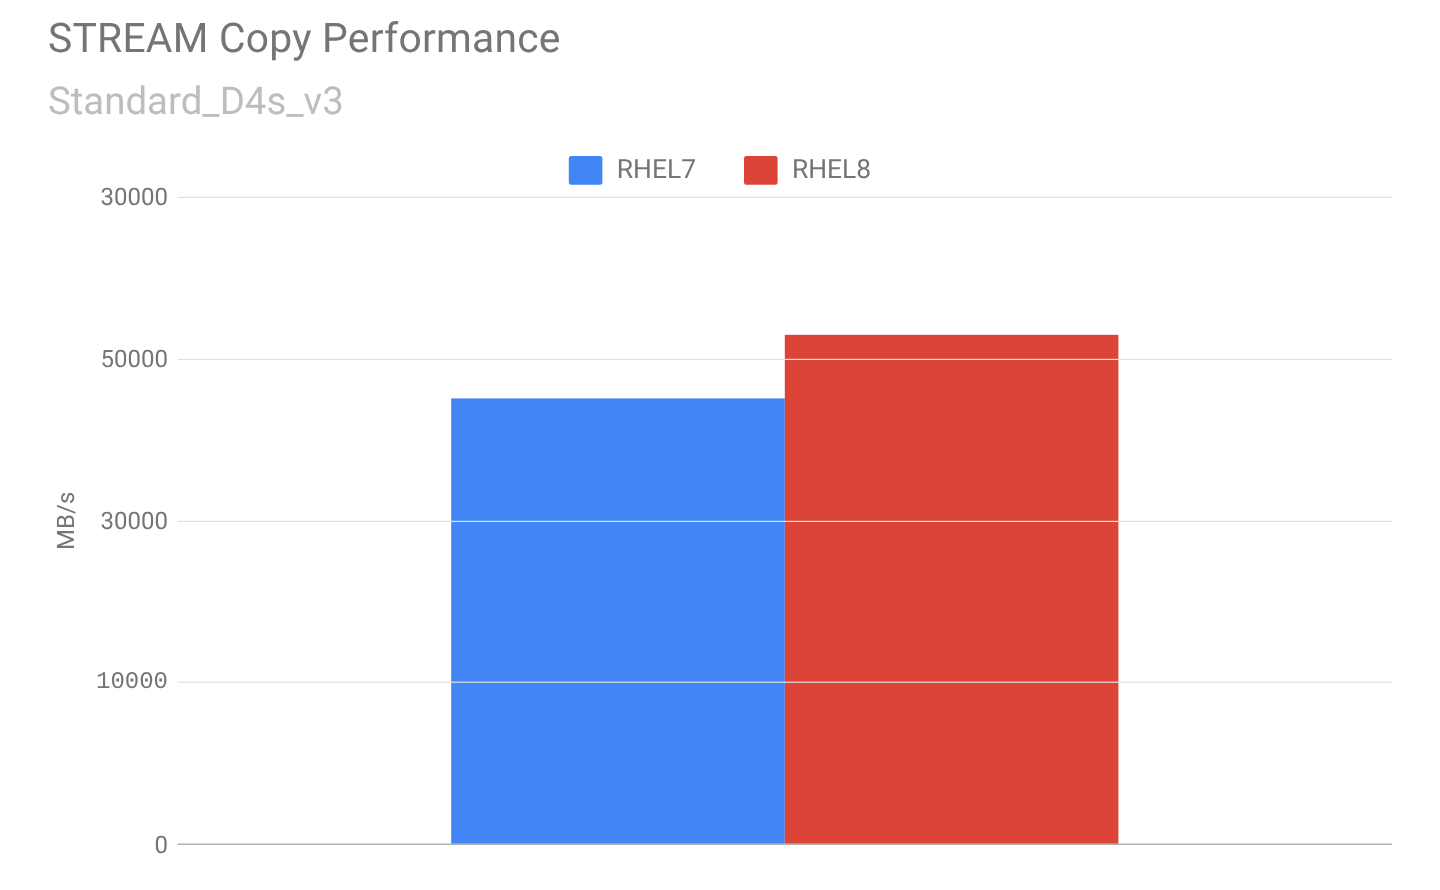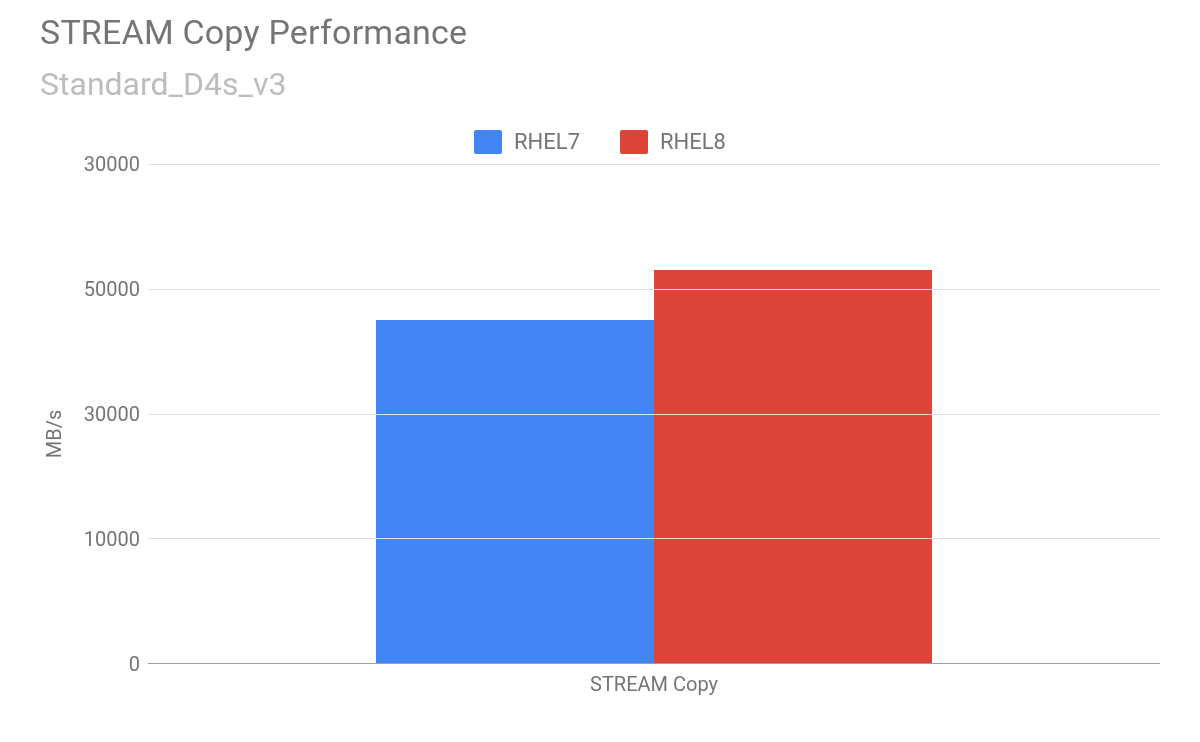--- a/index.html
+++ b/index.html
@@ -113,34 +113,30 @@
 </div>
 
 <div class="chart-wrap">
   <div class="ylabel-col">
     <div class="ylabel">MB/s</div>
   </div>
   <div class="plot-col">
     <div class="plot-row">
       <div class="ytick-col" id="ytick-col">
           <div class="ytick" style="top: 100%;">0</div>
-          <div class="ytick" style="top: 75%;">10000</div>
+          <div class="ytick" style="top: 75%; font-family: Liberation Mono, monospace;">10000</div>
           <div class="ytick" style="top: 50%;">30000</div>
           <div class="ytick" style="top: 25%;">50000</div>
           <div class="ytick" style="top: 0%;">30000</div>
         </div>
       <div class="plot-area" id="plot-area">
         <div class="bars" id="bars">
             <div class="bar" style="left: 22.5%; width: 27.5%; height: 68.75%; background: rgb(66, 133, 244);"></div>
             <div class="bar" style="left: 50%; width: 27.5%; height: 78.75%; background: rgb(219, 68, 55);"></div>
           </div>
       <div class="gridline" style="top: 75%;"></div>
           <div class="gridline" style="top: 50%;"></div>
           <div class="gridline" style="top: 25%;"></div>
           <div class="gridline" style="top: 0%;"></div>
         </div>
     </div>
-    <div class="xaxis-row">
-      <div class="xaxis-spacer"></div>
-      <div class="xlabel">STREAM Copy</div>
-    </div>
   </div>
 </div>
 
 </body></html>

